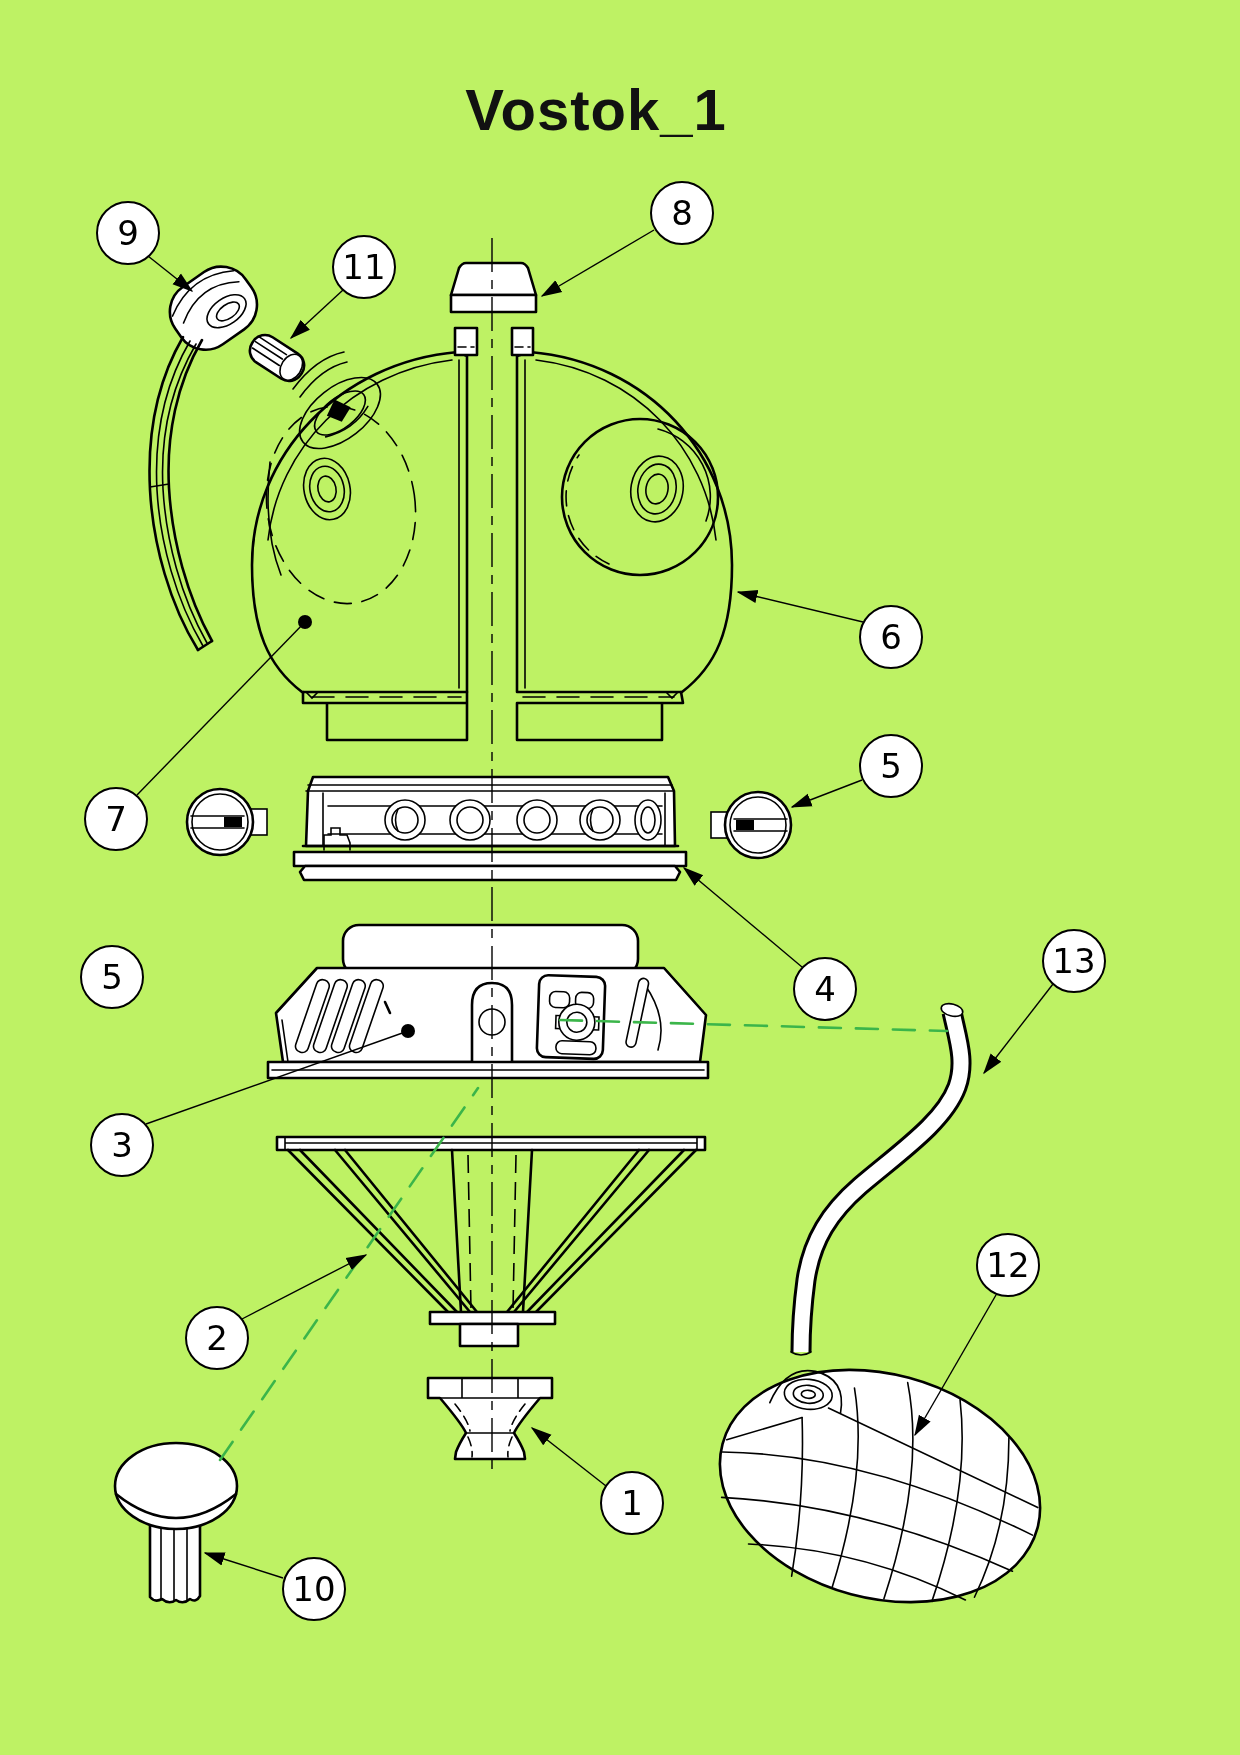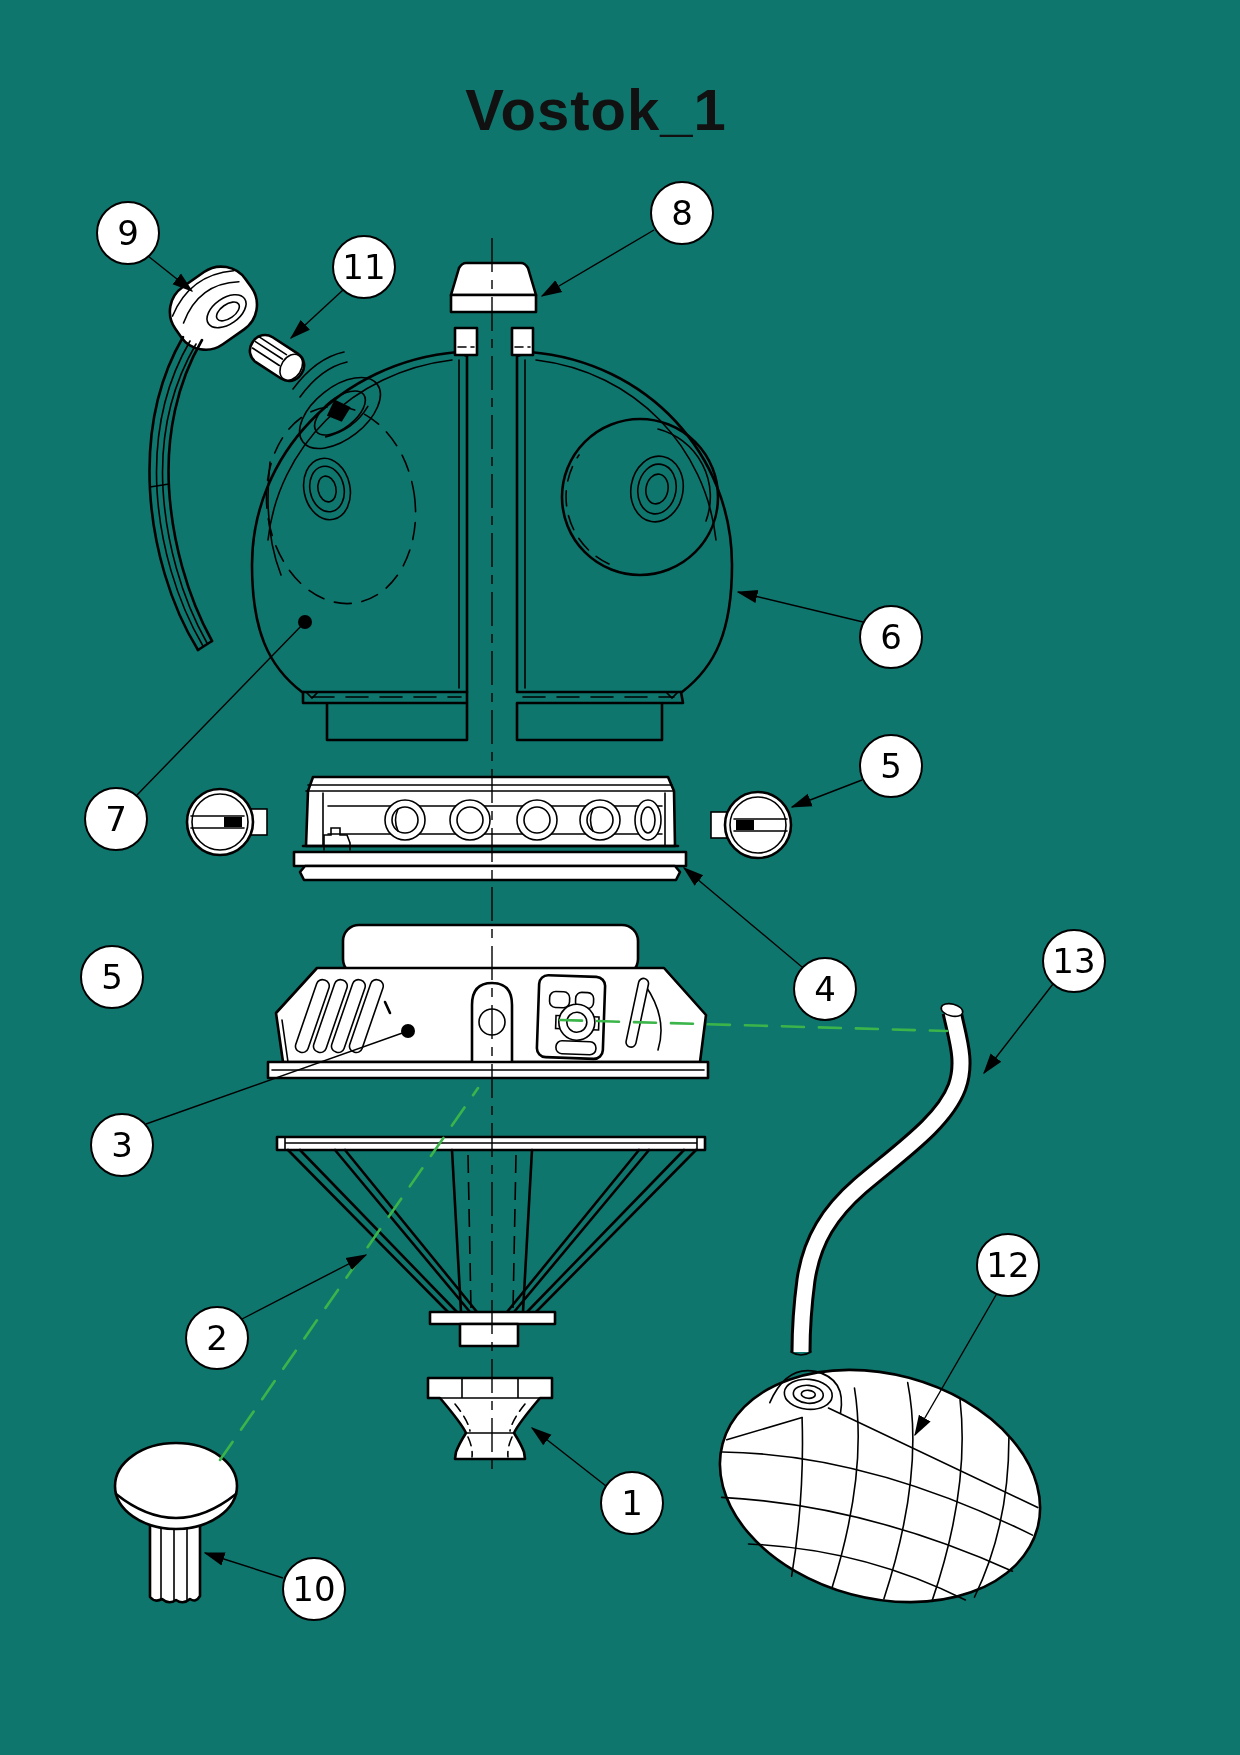--- a/index.html
+++ b/index.html
@@ -1,16 +1,16 @@
 <!DOCTYPE html>
 <html style="--green: #3bb54a;"><head>
 <meta charset="utf-8">
 <style>
   html,body{margin:0;padding:0;background:#fff;}
-  .page{position:relative;width:1240px;height:1755px;background:#0f766e;overflow:hidden;}
+  .page{position:relative;width:1240px;height:1755px;background:#bef264;overflow:hidden;}
   svg{display:block;}
   text{font-family:"DejaVu Sans","Liberation Sans",sans-serif;}
   .title-text{font-family:"Liberation Sans","DejaVu Sans",sans-serif;font-weight:bold;font-size:58px;fill:#111;letter-spacing:1px;}
   .ln{stroke:#000;fill:none;stroke-width:2.6;stroke-linecap:round;stroke-linejoin:round;}
   .lnf{stroke:#000;fill:#fff;stroke-width:2.6;stroke-linejoin:round;}
   .thin{stroke:#000;fill:none;stroke-width:1.6;stroke-linecap:round;}
   .thinf{stroke:#000;fill:#fff;stroke-width:1.6;}
   .hid{stroke:#000;fill:none;stroke-width:1.6;stroke-dasharray:18 9;}
   .leader{stroke:#000;fill:none;stroke-width:1.4;}
   .balloon{stroke:#000;fill:#fff;stroke-width:2;}

